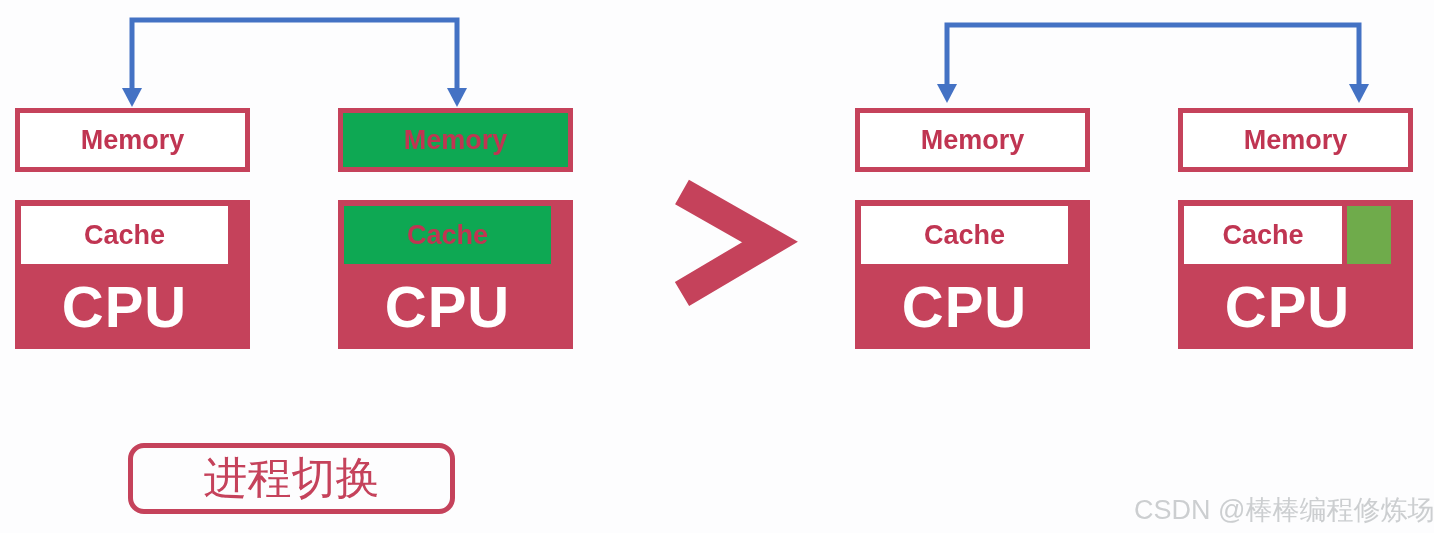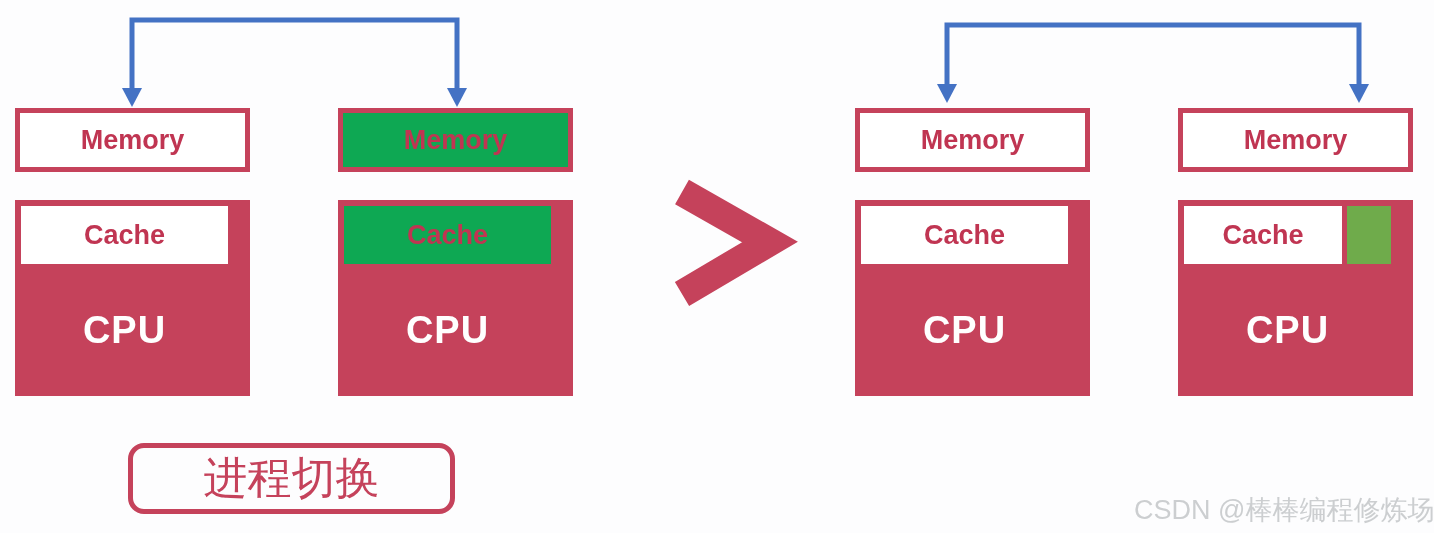--- a/index.html
+++ b/index.html
@@ -31,40 +31,40 @@
     border: 5px solid #c5425b;
     background: #ffffff;
     display: flex; align-items: center; justify-content: center;
     font-weight: bold; font-size: 27px; color: #c03552;
     margin-bottom: 28px;
   }
   .membox.green { background: #0ea853; }
 
   .block {
     box-sizing: border-box;
-    height: 196px;
+    height: 149px;
     background: #c5425b;
     padding: 6px 22px 0 6px;
     display: flex; flex-direction: column;
   }
   .cache-row { height: 58px; display: flex; gap: 5px; }
   .cache-inner {
     flex: 1;
     background: #ffffff;
     display: flex; align-items: center; justify-content: center;
     font-weight: bold; font-size: 27px; color: #c03552;
   }
   .cache-inner.green { background: #0ea853; }
   .cache-green-slot {
     width: 44px; background: #6fab4b;
   }
   .cpu-text {
     flex: 1;
     display: flex; align-items: center; justify-content: center;
-    color: #ffffff; font-weight: bold; font-size: 38px;
+    color: #ffffff; font-weight: bold; font-size: 58px;
     letter-spacing: 1px;
   }
 
   
   .switch-label {
     position: absolute;
     box-sizing: border-box;
     border: 5px solid #c5425b;
     border-radius: 16px;
     background: #fdfdfe;

